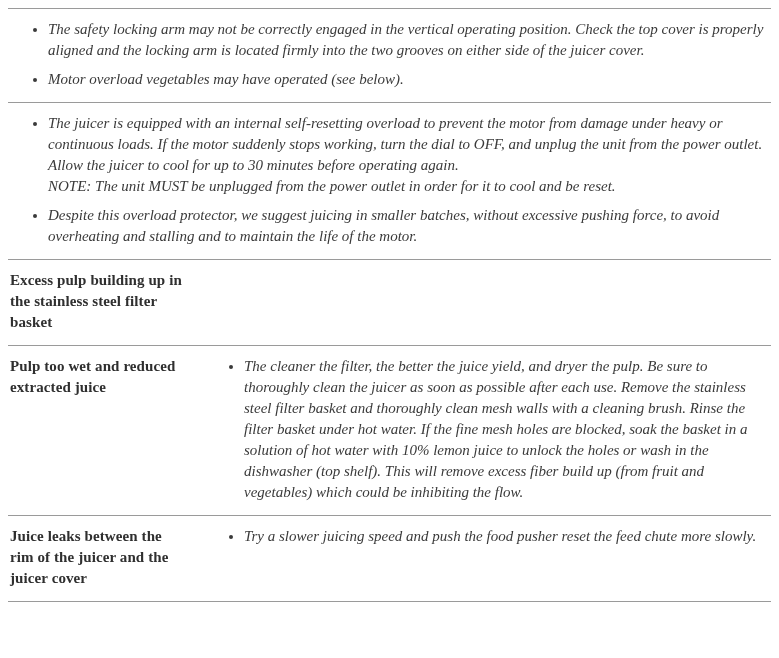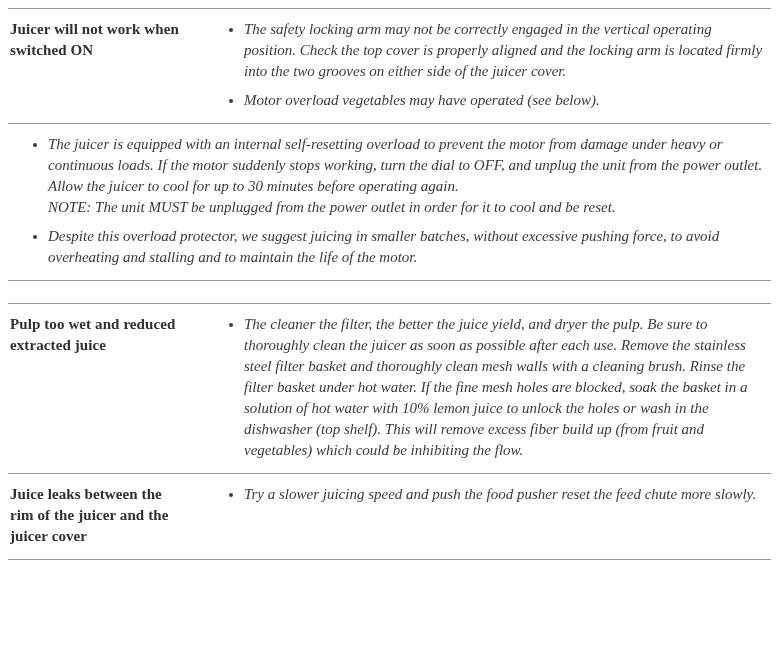--- a/index.html
+++ b/index.html
@@ -52,36 +52,36 @@
     color: #3a3a3a;
     font-size: 13px;
   }
 </style>
 </head>
 <body>
 
 <div class="page">
   <div class="trouble-table">
   <div class="row">
-    <div class="cell problem">Juicer will not work when switched ON</div>
     <ul class="cell solutions">
           <li>The safety locking arm may not be correctly engaged in the vertical operating position. Check the top cover is properly aligned and the locking arm is located firmly into the two grooves on either side of the juicer cover.</li>
           <li>Motor overload vegetables may have operated (see below).</li>
         </ul>
   </div>
 
   <div class="row">
     <ul class="cell solutions">
           <li>The juicer is equipped with an internal self-resetting overload to prevent the motor from damage under heavy or continuous loads. If the motor suddenly stops working, turn the dial to OFF, and unplug the unit from the power outlet. Allow the juicer to cool for up to 30 minutes before operating again.
 NOTE: The unit MUST be unplugged from the power outlet in order for it to cool and be reset.</li>
           <li>Despite this overload protector, we suggest juicing in smaller batches, without excessive pushing force, to avoid overheating and stalling and to maintain the life of the motor.</li>
         </ul>
   </div>
 
   <div class="row">
+    <div class="cell problem">Excess pulp building up in the stainless steel filter basket</div>
   </div>
 
   <div class="row">
     <div class="cell problem">Pulp too wet and reduced extracted juice</div>
     <ul class="cell solutions">
           <li>The cleaner the filter, the better the juice yield, and dryer the pulp. Be sure to thoroughly clean the juicer as soon as possible after each use. Remove the stainless steel filter basket and thoroughly clean mesh walls with a cleaning brush. Rinse the filter basket under hot water. If the fine mesh holes are blocked, soak the basket in a solution of hot water with 10% lemon juice to unlock the holes or wash in the dishwasher (top shelf). This will remove excess fiber build up (from fruit and vegetables) which could be inhibiting the flow.</li>
         </ul>
   </div>
 
   <div class="row">

